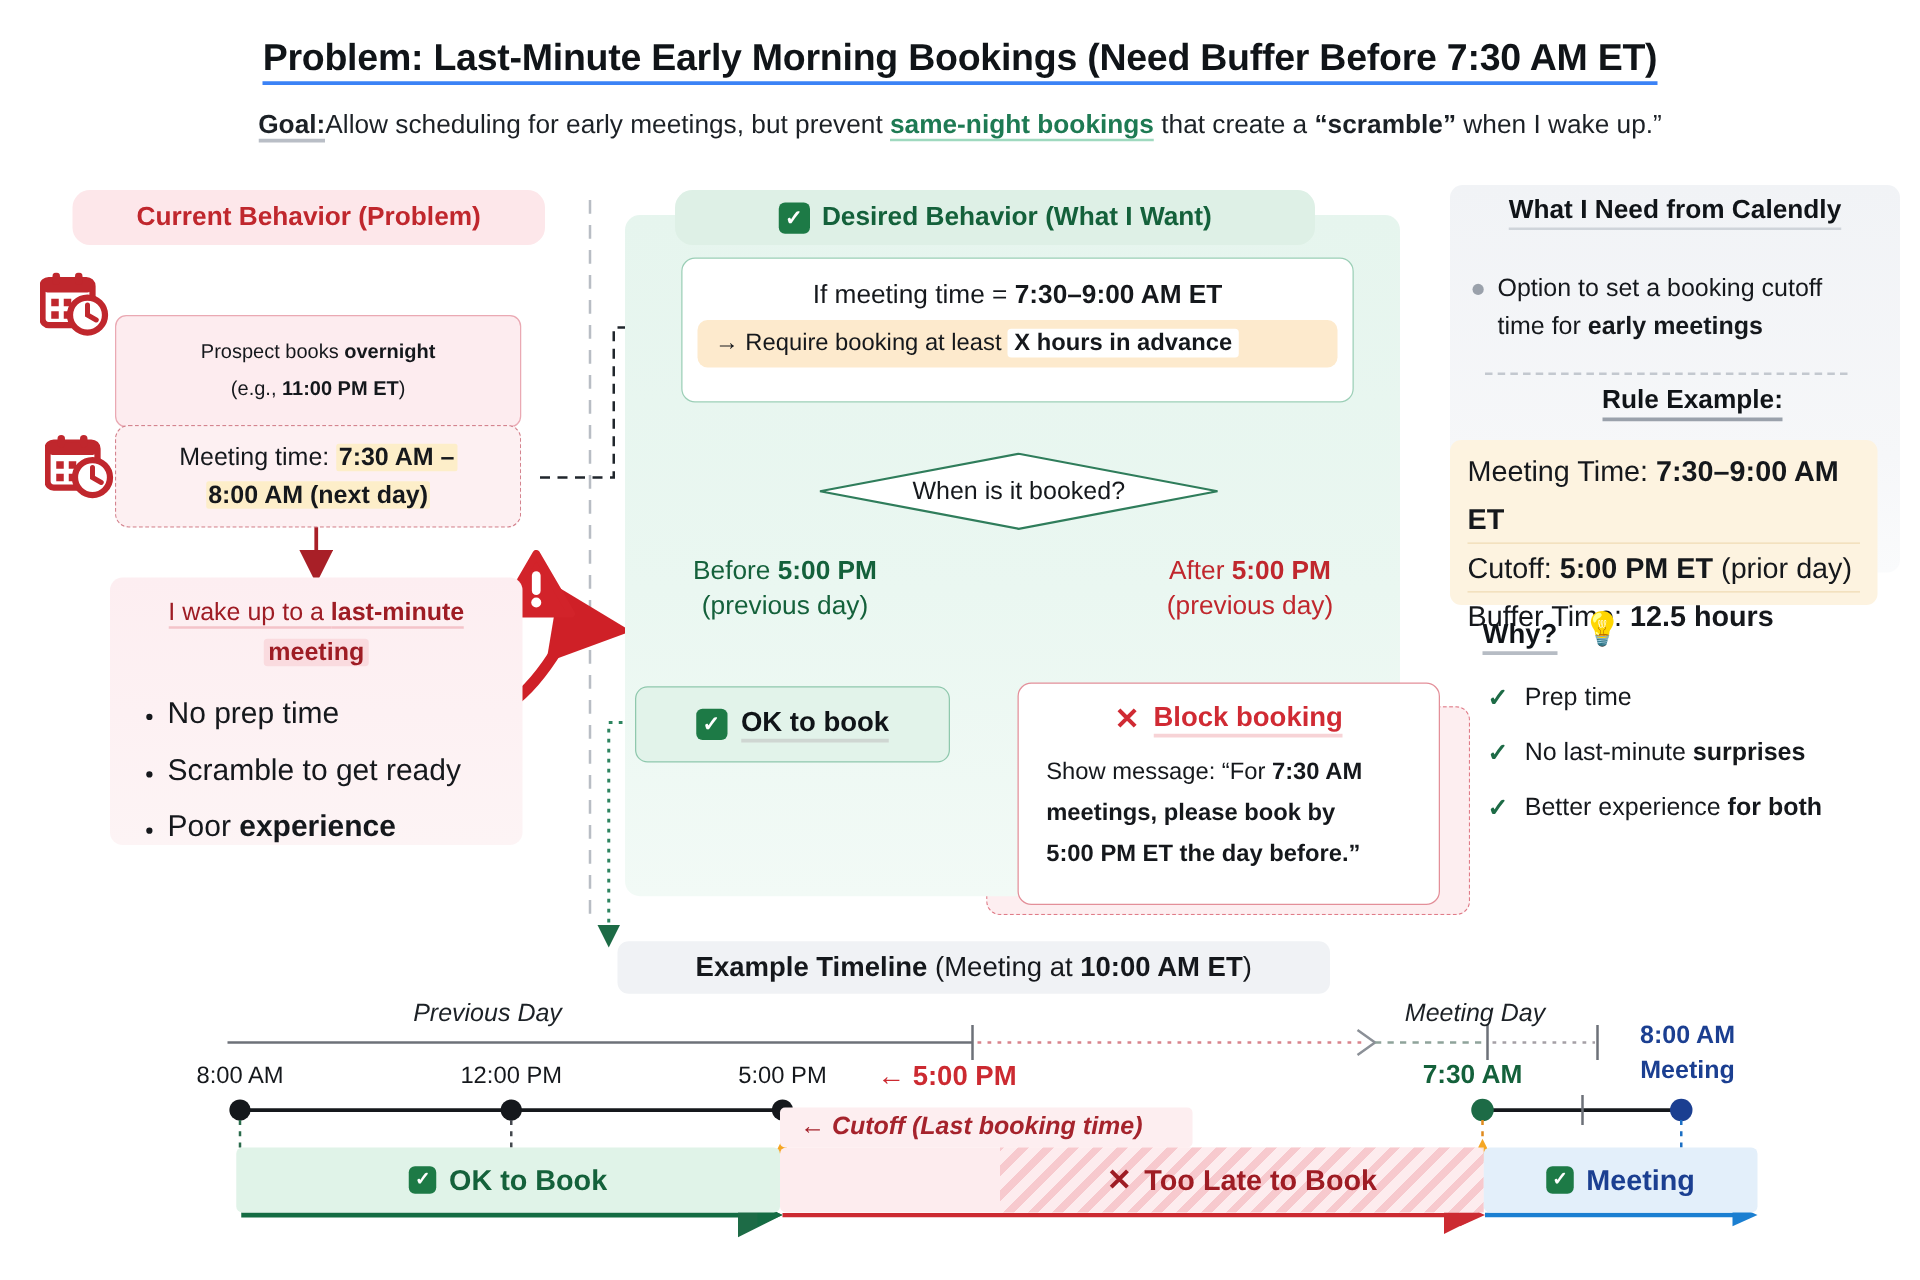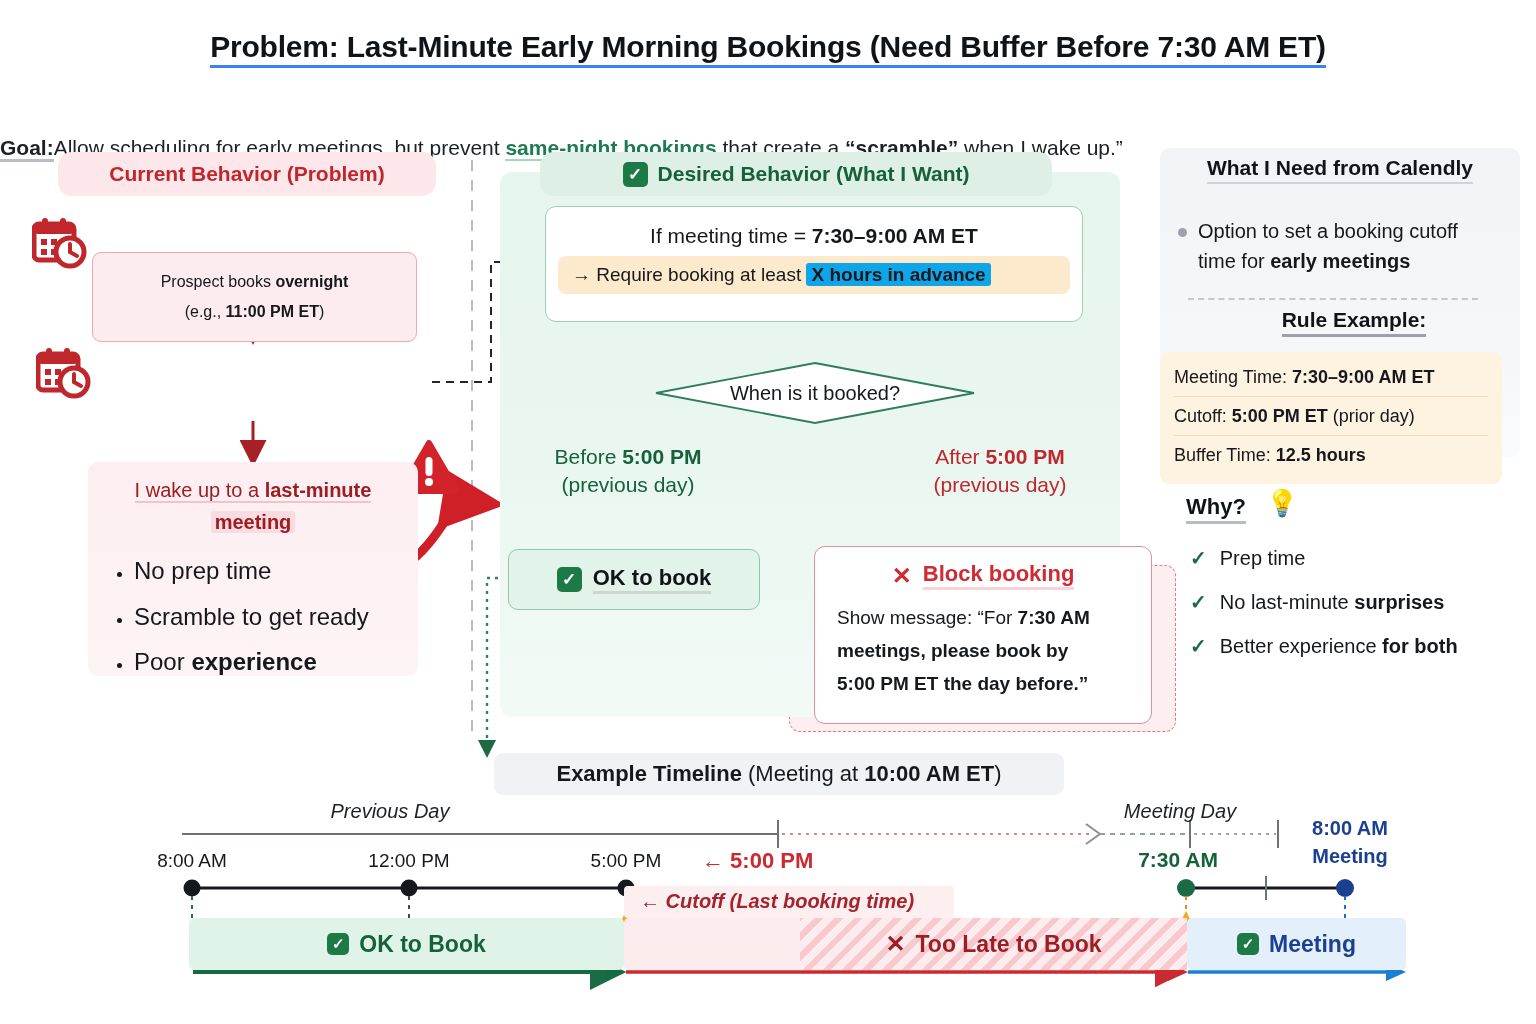--- a/index.html
+++ b/index.html
@@ -14,22 +14,22 @@
   #stage{position:absolute;left:0;top:0;width:1536px;height:1024px;}
   .abs{position:absolute;}
 
   
   #title{
     left:0;top:30px;width:1536px;text-align:center;
     font-size:30px;font-weight:bold;letter-spacing:-0.2px;color:#101418;
   }
   #title .ul{border-bottom:3px solid #3b82f6;padding-bottom:2px;}
   #goal{
-    left:0;top:88px;width:1536px;text-align:left;
-    font-size:21px;color:#1c2126;margin-top:48px;
+    left:0;top:88px;width:1536px;text-align:center;
+    font-size:21px;color:#1c2126;
   }
   #goal .glabel{font-weight:bold;border-bottom:3px solid #b9bec6;}
   #goal .green{color:#1e7a53;font-weight:bold;border-bottom:2px solid #9fd9bf;}
   #goal b{font-weight:bold;}
 
   
   .panelTitle{
     border-radius:14px;text-align:center;font-weight:bold;
     display:flex;align-items:center;justify-content:center;gap:10px;
   }
@@ -82,21 +82,21 @@
   }
   #ifBox{
     left:545px;top:206px;width:536px;height:114px;
     background:#ffffff;border:1.5px solid #9ccfb7;border-radius:11px;
   }
   #ifBox .l1{text-align:center;font-size:21px;color:#15181c;margin-top:17px;}
   #ifBox .l2{
     margin:8px 12px 0;background:#fdeacd;border-radius:8px;
     font-size:19px;color:#15181c;padding:8px 14px;
   }
-  #ifBox .l2 .hl{background:#0ea5e9;border-radius:3px;padding:1px 5px;font-weight:bold;}
+  #ifBox .l2 .hl{background:#ffffff;border-radius:3px;padding:1px 5px;font-weight:bold;}
 
   #diamond{
     left:655px;top:362px;width:320px;height:62px;
   }
   #diamondTxt{
     left:655px;top:362px;width:320px;height:62px;
     display:flex;align-items:center;justify-content:center;
     font-size:20px;color:#15181c;
   }
   .branchLbl{font-size:21px;line-height:28px;text-align:center;}
@@ -152,21 +152,21 @@
   #ruleTitle{
     left:1160px;top:308px;width:360px;text-align:center;
     font-size:21px;font-weight:bold;color:#101418;
   }
   #ruleTitle span{border-bottom:3px solid #9aa1ab;padding-bottom:3px;margin-left:28px;}
   #ruleBox{
     left:1160px;top:352px;width:342px;height:120px;
     background:#fdf3e0;border-radius:9px;padding:6px 0;
   }
   .ruleRow{
-    margin:0 14px;font-size:18px;line-height:38px;color:#15181c;
+    margin:0 14px;font-size:23px;line-height:38px;color:#15181c;
     border-bottom:1.5px solid #f0dcb4;
   }
   .ruleRow:last-child{border-bottom:none;}
   #whyTitle{
     left:1186px;top:494px;font-size:22px;font-weight:bold;color:#101418;
   }
   #whyTitle span.u{border-bottom:3px solid #b6bcc4;padding-bottom:2px;}
   #bulb{left:1266px;top:488px;font-size:26px;}
   .whyRow{
     left:1190px;width:330px;font-size:20px;color:#15181c;
@@ -353,20 +353,26 @@
       <rect x="9" y="21" width="6" height="6" fill="#c0272d"></rect>
       <rect x="19" y="21" width="6" height="6" fill="#c0272d"></rect>
       <rect x="29" y="21" width="6" height="6" fill="#c0272d"></rect>
       <rect x="9" y="31" width="6" height="6" fill="#c0272d"></rect>
       <rect x="19" y="31" width="6" height="6" fill="#c0272d"></rect>
       <circle cx="38" cy="34" r="14" fill="#fff" stroke="#c0272d" stroke-width="5"></circle>
       <path d="M38,26 L38,34 L45,38" fill="none" stroke="#c0272d" stroke-width="4" stroke-linecap="round"></path>
     </svg>
   </div>
 
+  <div class="abs" id="box2">
+    <div>
+      <span>Meeting time: </span><b class="hl-amber">7:30 AM –</b><br>
+      <b class="hl-amber">8:00 AM (next day)</b>
+    </div>
+  </div>
 
   <div class="abs" style="left:398px;top:440px;">
     <svg width="62" height="56" viewBox="0 0 62 56">
       <path d="M31,3 L59,51 L3,51 Z" fill="#d2232a" stroke="#d2232a" stroke-width="6" stroke-linejoin="round"></path>
       <rect x="27.5" y="17" width="7" height="19" rx="3.5" fill="#fff"></rect>
       <circle cx="31" cy="42" r="4" fill="#fff"></circle>
     </svg>
   </div>
 
   <div class="abs" id="box3">

